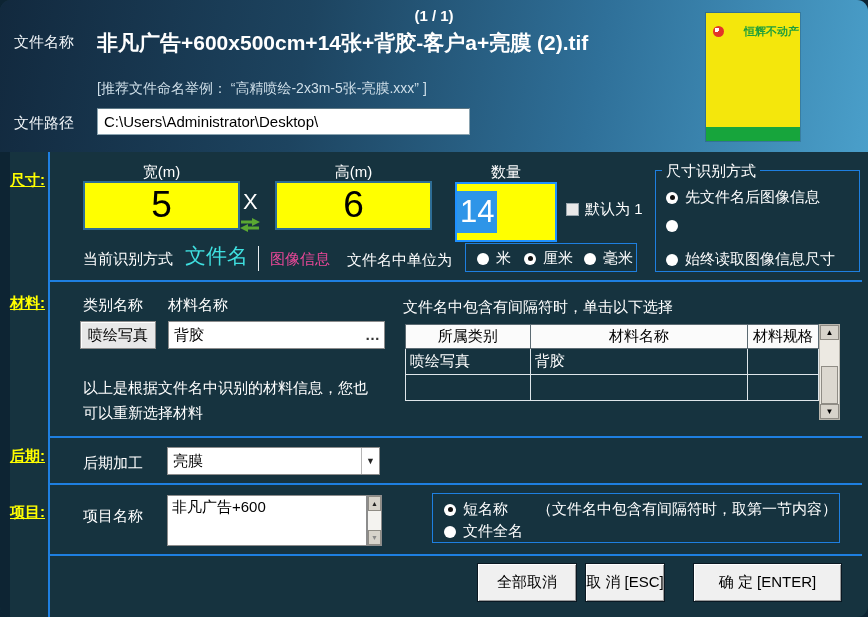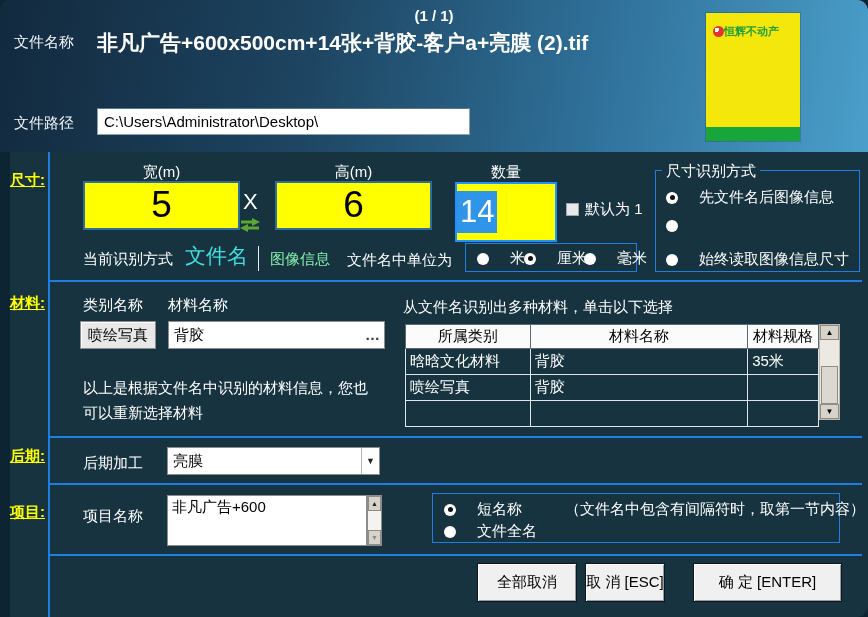--- a/index.html
+++ b/index.html
@@ -11,21 +11,21 @@
   .header { position:absolute; left:0; top:0; width:868px; height:152px;
     background:linear-gradient(100deg,#12293e 0%,#1d4460 35%,#2f7099 68%,#4a9fca 100%); }
   .page-ind { position:absolute; left:0; top:7px; width:868px; text-align:center; font-weight:bold; font-size:15px; color:#fff; }
   .hdr-label { position:absolute; left:14px; color:#f2f6f9; font-size:15px; }
   .file-name-val { position:absolute; left:97px; top:29px; font-size:21px; font-weight:bold; color:#fff; }
   .naming-hint { position:absolute; left:97px; top:80px; font-size:14px; color:#cfdfe9; }
   .path-input { position:absolute; left:97px; top:108px; width:373px; height:27px; background:#fff; color:#000;
     border:1px solid #8aa3b0; border-top-color:#5d7886; font-size:15px; line-height:25px; padding-left:6px; white-space:nowrap; overflow:hidden; }
   .thumb { position:absolute; left:706px; top:13px; width:94px; height:128px; background:#f4e70c; box-shadow:0 0 0 1px rgba(0,0,0,.15); }
   .thumb .strip { position:absolute; left:0; bottom:0; width:100%; height:14px; background:#17a53c; }
-  .thumb .brandrow { position:absolute; left:7px; top:11px; display:flex; align-items:center; gap:0; }
+  .thumb .brandrow { position:absolute; left:7px; top:11px; display:flex; align-items:center; gap:20px; }
   .thumb .brandicon { width:11px; height:11px; border-radius:50%; background:radial-gradient(circle at 35% 35%, #fff 0 22%, #e23428 23% 100%); display:inline-block; }
   .thumb .brandtxt { color:#1e9e3b; font-weight:bold; font-size:11px; letter-spacing:0; white-space:nowrap; }
 
   
   .left-strip { position:absolute; left:0; top:152px; width:10px; height:465px; background:#0d2433; }
   .vline { position:absolute; left:48px; top:152px; width:2px; height:465px; background:#1e7fe0; }
   .hline { position:absolute; left:50px; width:812px; height:2px; background:#1e7fe0; }
 
   .side-label { position:absolute; left:10px; color:#ffff00; font-weight:bold; text-decoration:underline; font-size:15px; }
 
@@ -36,28 +36,28 @@
   .qty-input { position:absolute; left:455px; top:182px; width:102px; height:60px; background:#ffff00; border:2px solid #1e90ff;
     display:flex; align-items:center; }
   .qty-sel { background:#2e95e8; color:#fff; font-size:31px; line-height:42px; padding:0 3px; }
   .times { position:absolute; left:243px; top:189px; font-size:22px; color:#fff; }
   .swap { position:absolute; left:239px; top:218px; cursor:pointer; }
   .checkbox { position:absolute; left:566px; top:203px; width:13px; height:13px; background:#e9e9e9; border:1px solid #9aa7ae; }
   .chk-label { position:absolute; left:585px; top:200px; }
 
   .groupbox { position:absolute; border:1px solid #1e7fe0; }
   .legend { position:absolute; background:#16333f; padding:0 4px; color:#fff; font-size:15px; }
-  .radio-row { position:absolute; display:flex; align-items:center; gap:21px; cursor:pointer; white-space:nowrap;text-align:center; }
+  .radio-row { position:absolute; display:flex; align-items:center; gap:7px; cursor:pointer; white-space:nowrap;text-align:center; }
   .radio { width:12px; height:12px; border-radius:50%; background:#fff; position:relative; flex:0 0 auto; }
   .radio.sel::after { content:""; position:absolute; left:3.5px; top:3.5px; width:5px; height:5px; border-radius:50%; background:#111; }
 
   .mode-label { position:absolute; left:83px; top:250px; }
   .mode-file { position:absolute; left:185px; top:242px; font-size:21px; color:#3fe0e0; cursor:pointer; }
   .mode-div { position:absolute; left:258px; top:246px; width:1px; height:25px; background:#e8eef2; }
-  .mode-img { position:absolute; left:270px; top:250px; color:#86efac; cursor:pointer; }
+  .mode-img { position:absolute; left:270px; top:250px; color:#ec4899; cursor:pointer; }
   .unit-label { position:absolute; left:347px; top:251px; }
 
   
   .cat-btn { position:absolute; left:80px; top:321px; width:76px; height:28px; background:#e8e8e8; color:#000;
     border:1px solid #8c8c8c; box-shadow:inset 1px 1px 0 #fff; text-align:center; line-height:26px; font-size:15px; cursor:pointer; }
   .mat-field { position:absolute; left:168px; top:321px; width:217px; height:28px; background:#fff; color:#000;
     border:1px solid #8c8c8c; line-height:26px; padding-left:5px; font-size:15px; }
   .mat-ellipsis { position:absolute; right:4px; top:0; color:#333; cursor:pointer; font-weight:bold; }
 
   .mtable { position:absolute; left:405px; top:324px; width:414px; border-collapse:collapse; background:transparent; }
@@ -92,20 +92,21 @@
 </style>
 </head>
 <body>
 
 <div id="app">
 
   <div class="header">
     <div class="page-ind">(1 / 1)</div>
     <div class="hdr-label" style="top:33px;">文件名称</div>
     <div class="file-name-val">非凡广告+600x500cm+14张+背胶-客户a+亮膜 (2).tif</div>
+    <div class="naming-hint">[推荐文件命名举例： “高精喷绘-2x3m-5张-亮膜.xxx” ]</div>
     <div class="hdr-label" style="top:114px;">文件路径</div>
     <div class="path-input">C:\Users\Administrator\Desktop\</div>
     <div class="thumb">
       <div class="brandrow">
         <span class="brandicon"></span>
         <span class="brandtxt">恒辉不动产</span>
       </div>
       <div class="strip"></div>
     </div>
   </div>
@@ -176,40 +177,35 @@
   </div>
 
   <div style="position:absolute;left:83px;top:296px;">类别名称</div>
   <div style="position:absolute;left:168px;top:296px;">材料名称</div>
   <div class="cat-btn">喷绘写真</div>
   <div class="mat-field">
     <span>背胶</span>
     <span class="mat-ellipsis">…</span>
   </div>
 
-  <div style="position:absolute;left:403px;top:298px;">从文件名识别出多种材料，单击以下选择</div>
+  <div style="position:absolute;left:403px;top:298px;">文件名中包含有间隔符时，单击以下选择</div>
 
   <table class="mtable">
     <colgroup>
         <col style="width:125px">
         <col style="width:218px">
         <col style="width:71px">
       </colgroup>
     <tbody>
         <tr>
       <th>所属类别</th>
       <th>材料名称</th>
       <th>材料规格</th>
     </tr>
     <tr>
-      <td>晗晗文化材料</td>
-      <td>背胶</td>
-      <td>35米</td>
-    </tr>
-    <tr>
       <td>喷绘写真</td>
       <td>背胶</td>
       <td></td>
     </tr>
     <tr>
       <td style="height:17px;"></td>
           <td></td>
           <td></td>
     </tr>
   </tbody>

